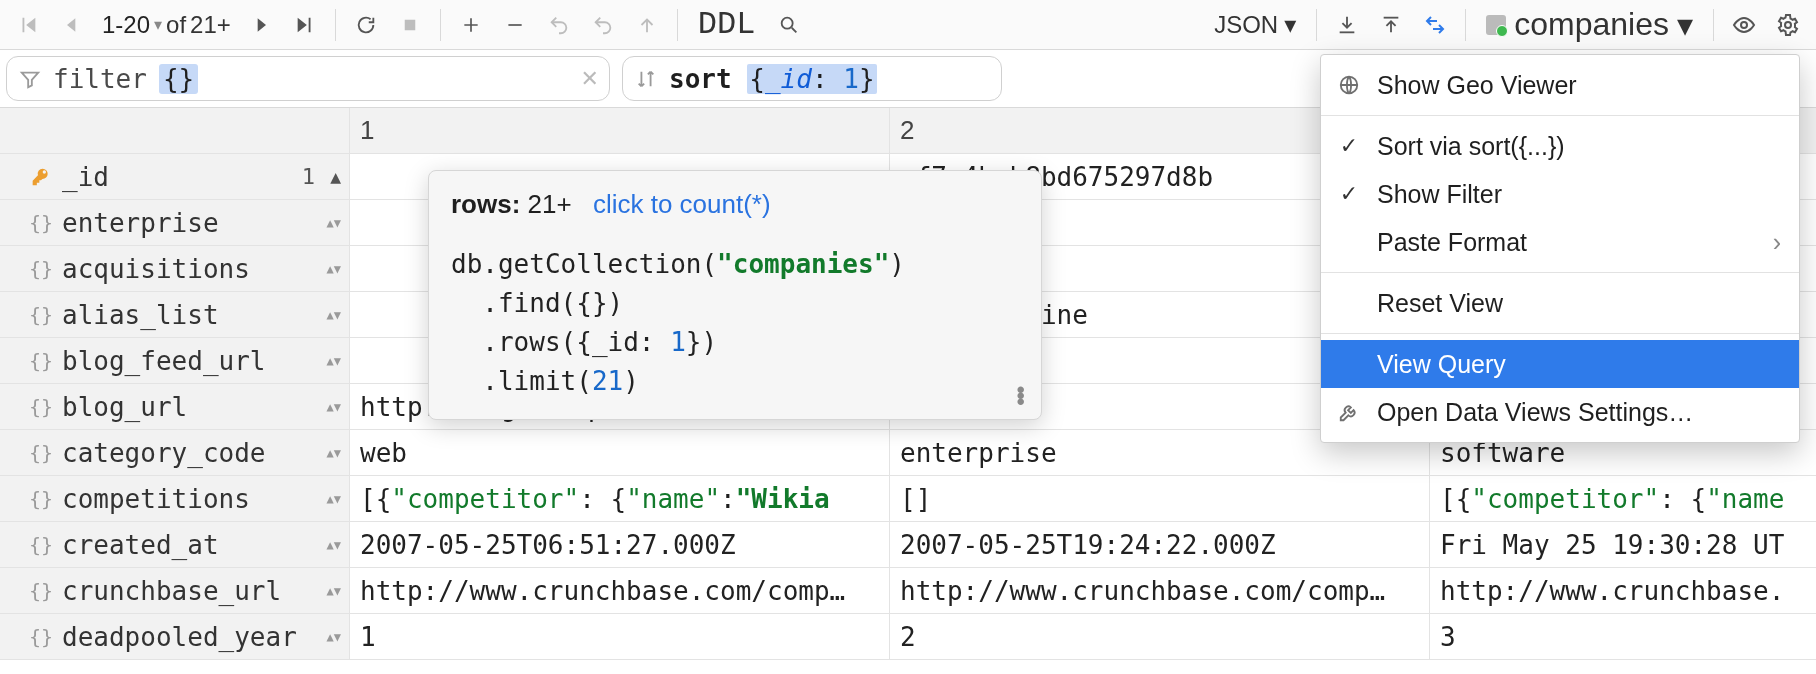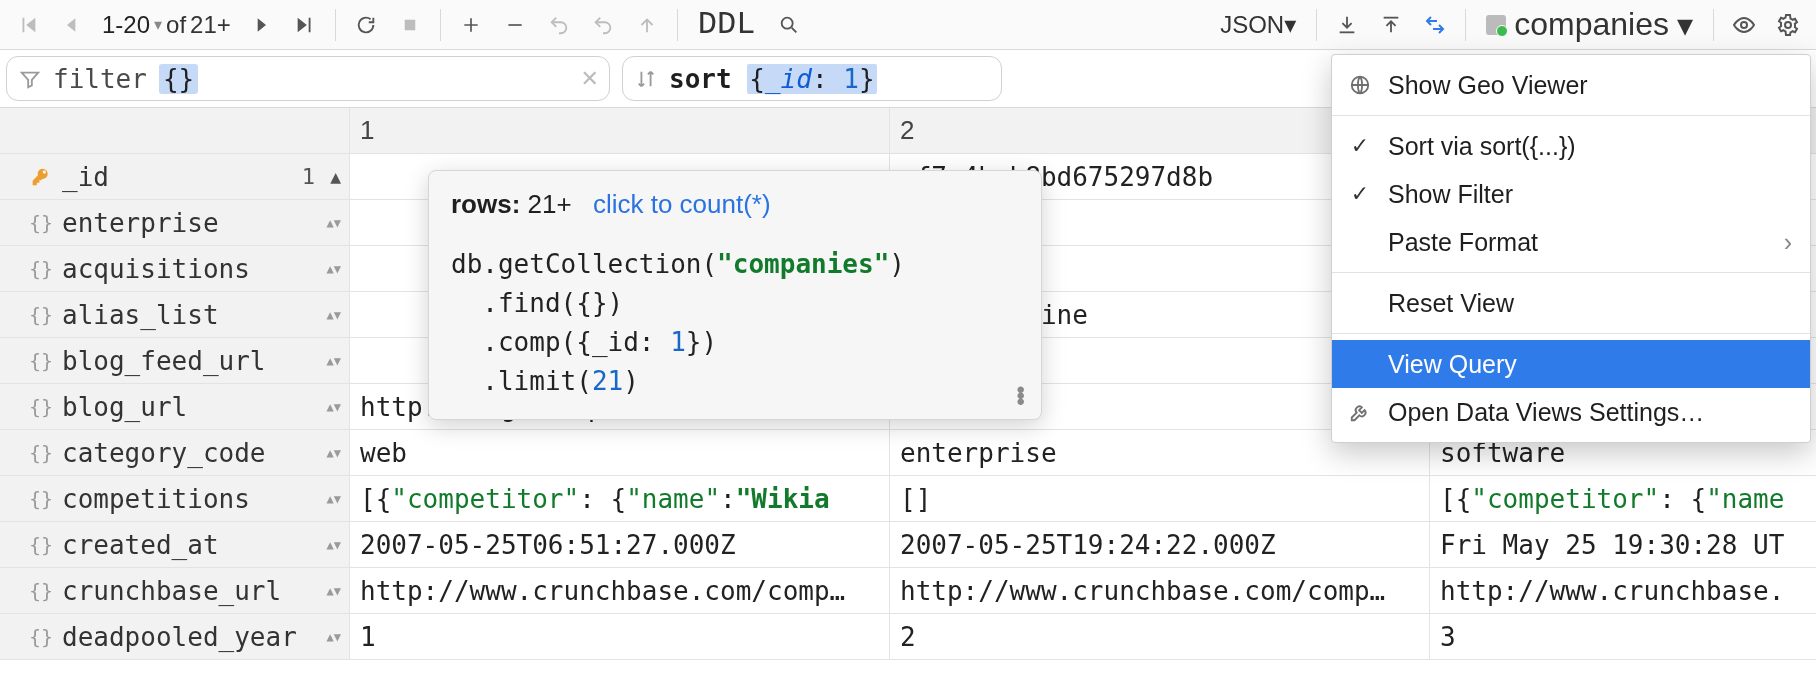--- a/index.html
+++ b/index.html
@@ -35,21 +35,21 @@
   .pager {
     display: flex; align-items: center; gap: 4px;
     font-size: 24px; color: #333;
     padding: 0 6px;
   }
   .pager .range { color: #222; }
   .pager .chev-sm { color: #888; font-size: 16px; }
   .ddl-label { font-size: 32px; color: #333; padding: 0 10px; font-family: Liberation Mono, monospace; }
   .tb-spacer { flex: 1; }
   .fmt {
-    display: flex; align-items: flex-start; 
+    display: flex; align-items: flex-start; gap: 6px;
     font-size: 24px; color: #333; padding: 0 10px;
   }
   .coll-pill {
     display: flex; align-items: center; gap: 8px;
     font-size: 32px; color: #333; padding: 0 10px;
   }
   .coll-pill .dot {
     width: 20px; height: 20px; position: relative;
   }
   .coll-pill .dot::before {
@@ -171,21 +171,21 @@
   .popover .kebab {
     position:absolute; right:16px; bottom:14px;
     color:#8a8a8a; font-size:24px; letter-spacing:0;
     line-height:6px;
   }
   .popover .kebab span { display:block; }
 
   
   .menu {
     position:absolute;
-    right: 5px; top: 54px;
+    right: 16px; top: 54px;
     width: 480px;
     background:#ffffff;
     border:1px solid #cfcfcf;
     border-radius:4px;
     box-shadow: 0 10px 30px rgba(0,0,0,0.22);
     padding: 6px 0;
     z-index: 40;
   }
   .menu .mi {
     display:flex; align-items:center;
@@ -519,21 +519,21 @@
 </div>
 
 <div class="popover">
   <div class="row1">
     <b>rows:</b>
     <span>21+</span>
     <span class="count-link">click to count(*)</span>
   </div>
 <pre><span>db.getCollection(</span><span class="str">"companies"</span><span>)</span>
 <span>  .find({})</span>
-<span>  .comp({_id: </span><span class="num">1</span><span>})</span>
+<span>  .rows({_id: </span><span class="num">1</span><span>})</span>
 <span>  .limit(</span><span class="num">21</span><span>)</span></pre>
   <div class="kebab">
       <span>•</span>
       <span>•</span>
       <span>•</span>
     </div>
 </div>
 
 <div class="menu">
   <div class="mi">

